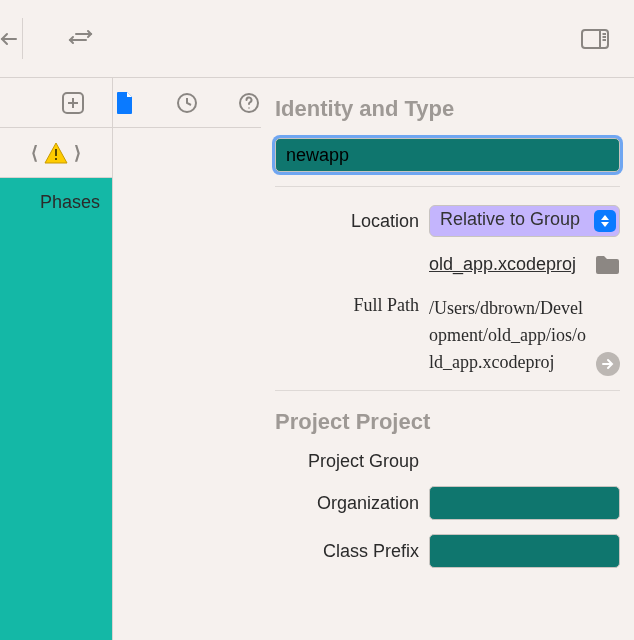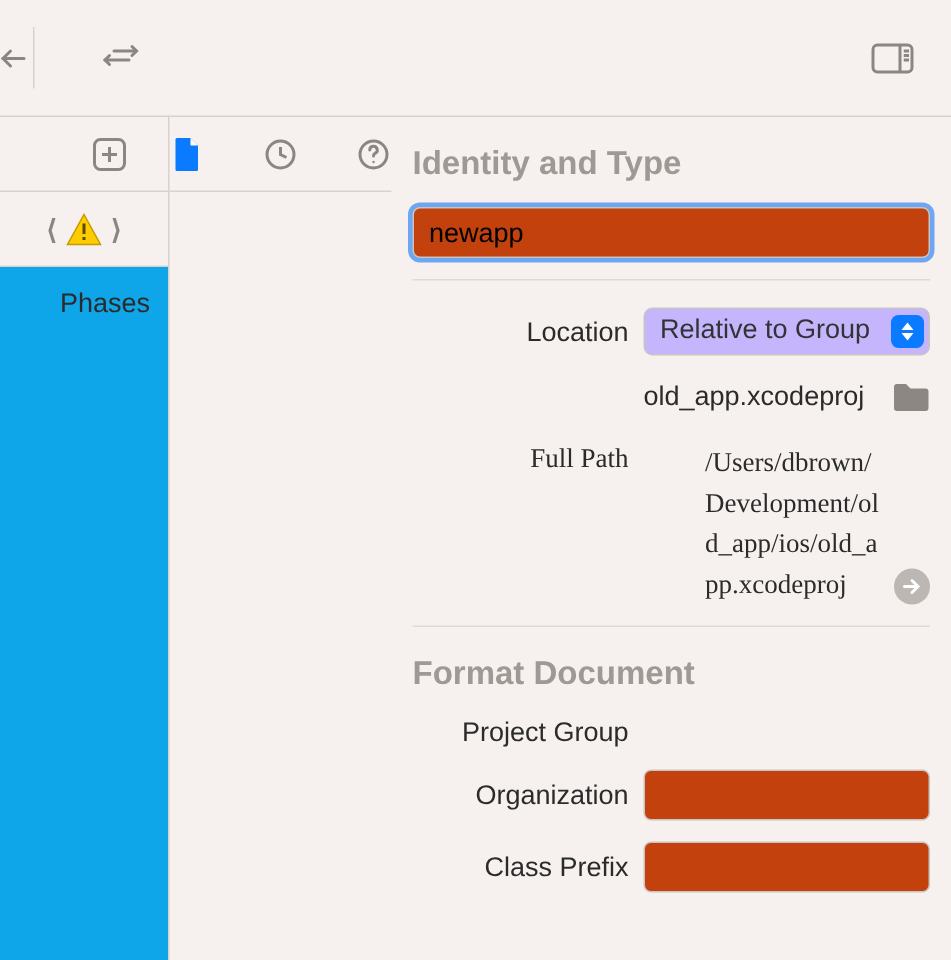--- a/index.html
+++ b/index.html
@@ -30,39 +30,39 @@
     height:50px; border-bottom:1px solid #d8d2cf;
     display:flex; align-items:center; justify-content:flex-end; padding-right:22px;
   }
   .left-second {
     height:50px; border-bottom:1px solid #d8d2cf;
     display:flex; align-items:center; justify-content:center; gap:6px;
   }
   .chev { color:#8a8682; font-weight:600; font-size:18px; }
   .warn-tri { width:24px; height:22px; }
   .left-rest {
-    flex:1; background:#0ea5e9; border-top:none; padding:14px 0 0 0;
+    flex:1; background:#14b8a6; border-top:none; padding:14px 0 0 0;
     text-align:right; padding-right:12px; font-size:18px; color:#2b2b2b;
   }
   .right-col { flex:1; display:flex; flex-direction:row; }
   .tabbar {
     height:50px; border-bottom:1px solid #d8d2cf;
     display:flex; align-items:center; justify-content:center; gap:38px;
   }
   .tab-ic { width:24px; height:24px; display:flex; align-items:center; justify-content:center; }
   .inspector { flex:1; padding:18px 14px 0 14px; overflow:hidden; }
   .section-title { font-size:22px; font-weight:700; color:#9e9995; margin-bottom:16px; }
   .hr { height:1px; background:#ded9d6; margin:14px 0 18px 0; }
   .row { display:flex; align-items:center; margin-bottom:14px; gap:10px; }
   .row.top { align-items:flex-start; padding-top:3px;font-family:Liberation Serif, serif; }
   .label { width:144px; text-align:right; color:#2b2b2b; font-size:18px; }
   .field { flex:1; position:relative; }
   input.text {
     width:100%; height:34px; border:1px solid #c8c4c0; border-radius:5px;
-    padding:0 10px; font-size:18px; background:#c2410c; color:#000;
+    padding:0 10px; font-size:18px; background:#0f766e; color:#000;
     font-family:inherit;
   }
   .focus-ring {
     box-shadow: 0 0 0 3px rgba(0,103,244,0.55);
     border-color:#7aa8ff;
     outline:none;
   }
   .select {
     width:100%; height:32px; border:1px solid #c8c4c0; border-radius:6px;
     background:#c4b5fd; display:flex; align-items:center; padding:0 30px 3px 10px;
@@ -73,21 +73,21 @@
     width:22px; height:22px; border-radius:5px; background:#0a7aff;
     display:flex; flex-direction:column; align-items:center; justify-content:center;
     gap:0px;
   }
   .select-btn::before, .select-btn::after {
     content:""; width:0; height:0; border-left:4px solid transparent; border-right:4px solid transparent;
   }
   .select-btn::before { border-bottom:5px solid #fff; margin-bottom:1px; }
   .select-btn::after  { border-top:5px solid #fff; margin-top:1px; }
   .plain-text { font-size:18px; color:#2b2b2b; line-height:1.5; word-break:break-word; }
-  .loc-path-row { display:flex; align-items:center; }
+  .loc-path-row { display:flex; align-items:center;text-decoration:underline; }
   .folder-icon-holder { width:30px; display:flex; justify-content:flex-end; }
   .arrow-circle { width:24px; height:24px; border-radius:50%; background:#bcb7b3; display:flex; align-items:center; justify-content:center; }
   .arrow-circle svg { display:block; }
 </style>
 </head>
 <body>
 
 <div class="root">
   <div class="toolbar">
     <div class="vdiv"></div>
@@ -194,36 +194,36 @@
             <div class="folder-icon-holder">
               <svg width="26" height="20" viewBox="0 0 26 20">
                   <path d="M2 3 a2 2 0 0 1 2-2 h6 l3 3 h10 a2 2 0 0 1 2 2 v11 a2 2 0 0 1 -2 2 h-19 a2 2 0 0 1 -2 -2 z" fill="#8c8783"></path>
                 </svg>
             </div>
           </div>
         </div>
 
         <div class="row top">
           <div class="label">Full Path</div>
-          <div class="field" style="display:flex; gap:10px;margin-left:41px;">
+          <div class="field" style="display:flex; gap:10px;">
             <div class="plain-text" style="flex:1">/Users/dbrown/Development/old_app/ios/old_app.xcodeproj</div>
             <div style="align-self:flex-end;">
               <div class="arrow-circle">
                 <svg width="14" height="14" viewBox="0 0 14 14" fill="none" stroke="#fff" stroke-width="2" stroke-linecap="round">
                     <line x1="2" y1="7" x2="10" y2="7"></line>
                     <polyline points="7,3 11,7 7,11"></polyline>
                   </svg>
               </div>
             </div>
           </div>
         </div>
 
         <div class="hr"></div>
 
-        <div class="section-title">Format Document</div>
+        <div class="section-title">Project Project</div>
 
         <div class="row">
           <div class="label">Project Group</div>
         </div>
 
         <div class="row">
           <div class="label">Organization</div>
           <div class="field">
             <input class="text" type="text" value="" style="">
           </div>

